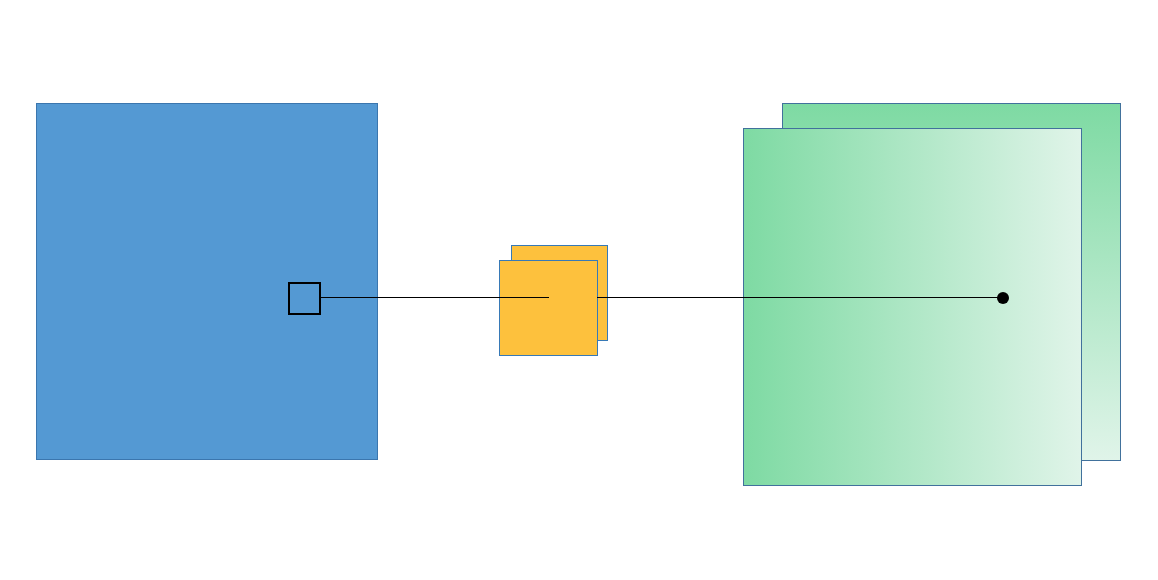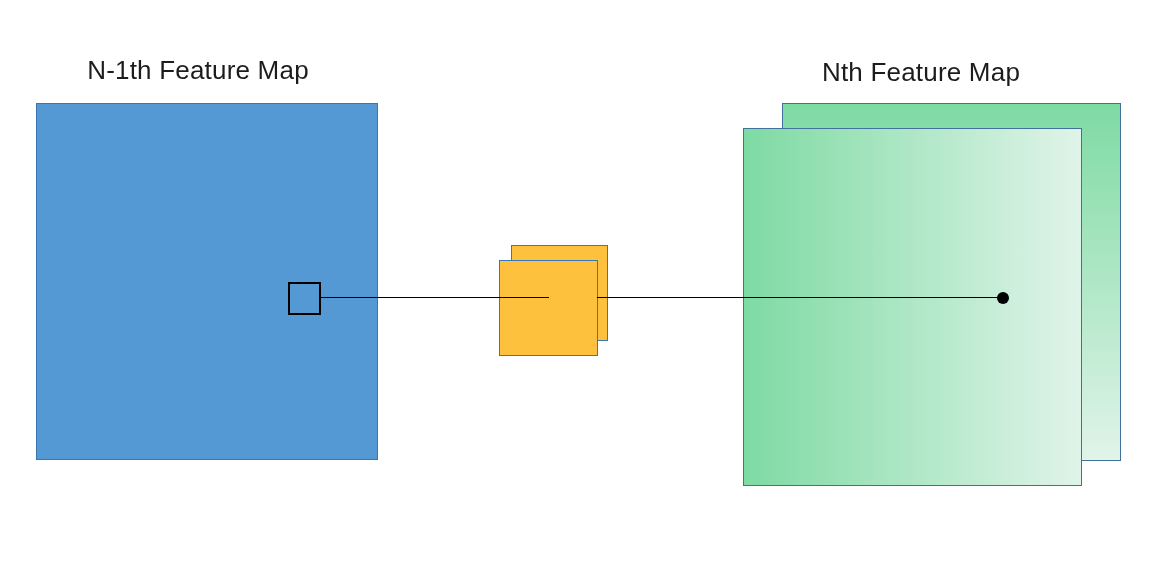--- a/index.html
+++ b/index.html
@@ -83,24 +83,22 @@
     border-radius:50%;
     background:var(--line);
     z-index:6;
   }
 </style>
 </head>
 <body>
 
 <div class="canvas">
 
-  <div class="label label-input">N-1th Feature Map</div>
 
 
-  <div class="label label-output">Nth Feature Map</div>
 
   <div class="shape blue-square"></div>
 
   <div class="shape kernel-back"></div>
 
   <div class="shape kernel-front"></div>
 
   <div class="shape green-back"></div>
 
   <div class="shape green-front"></div>

